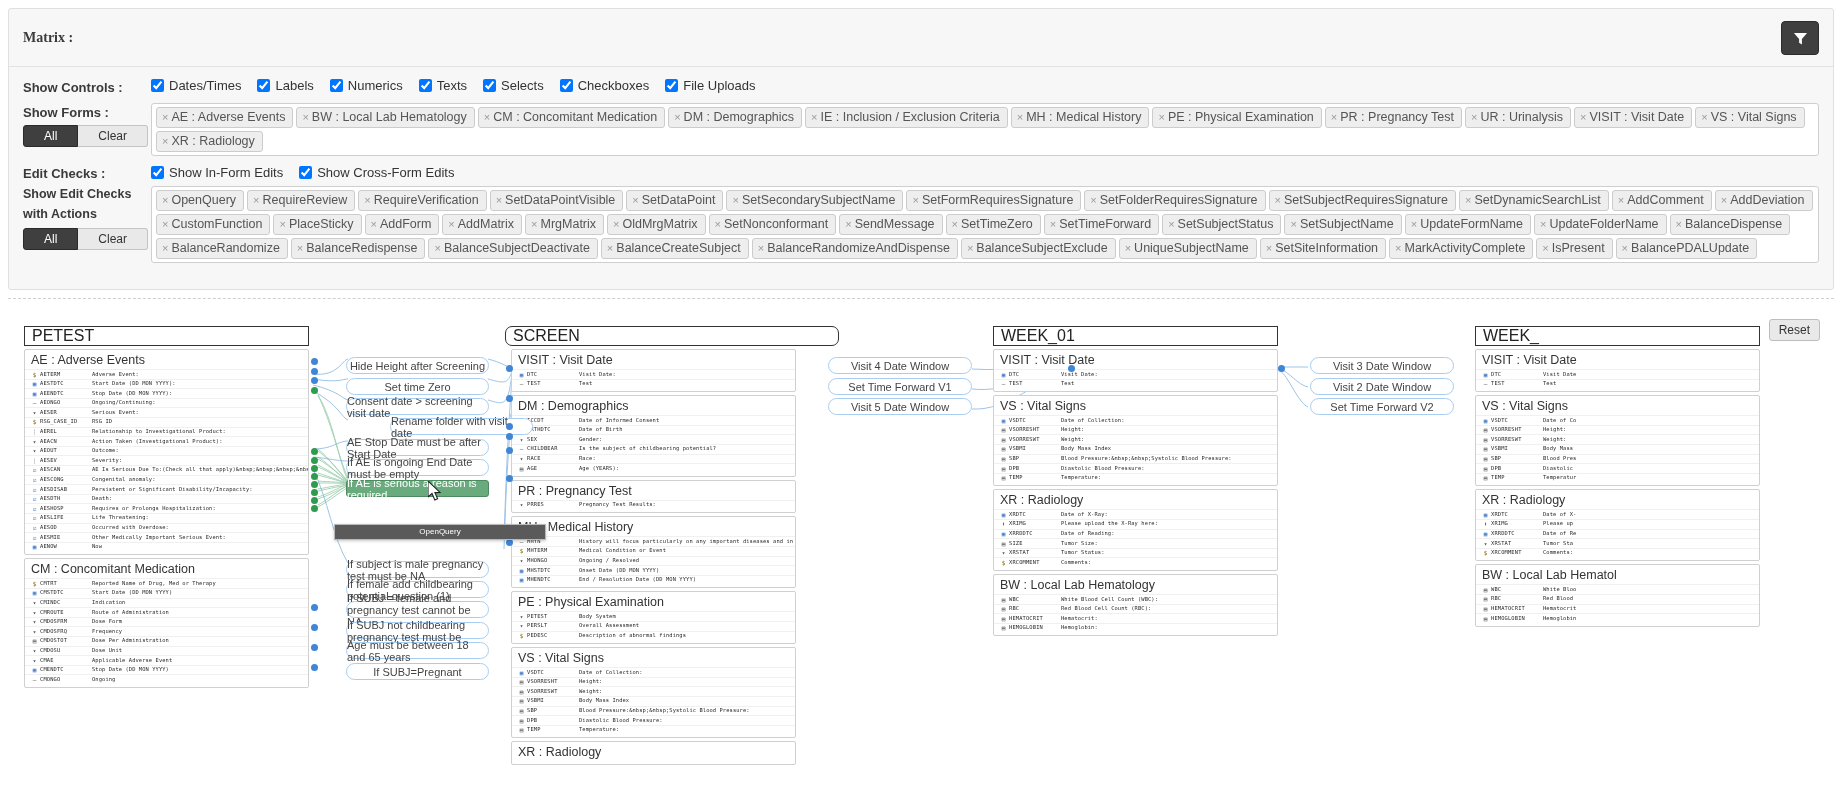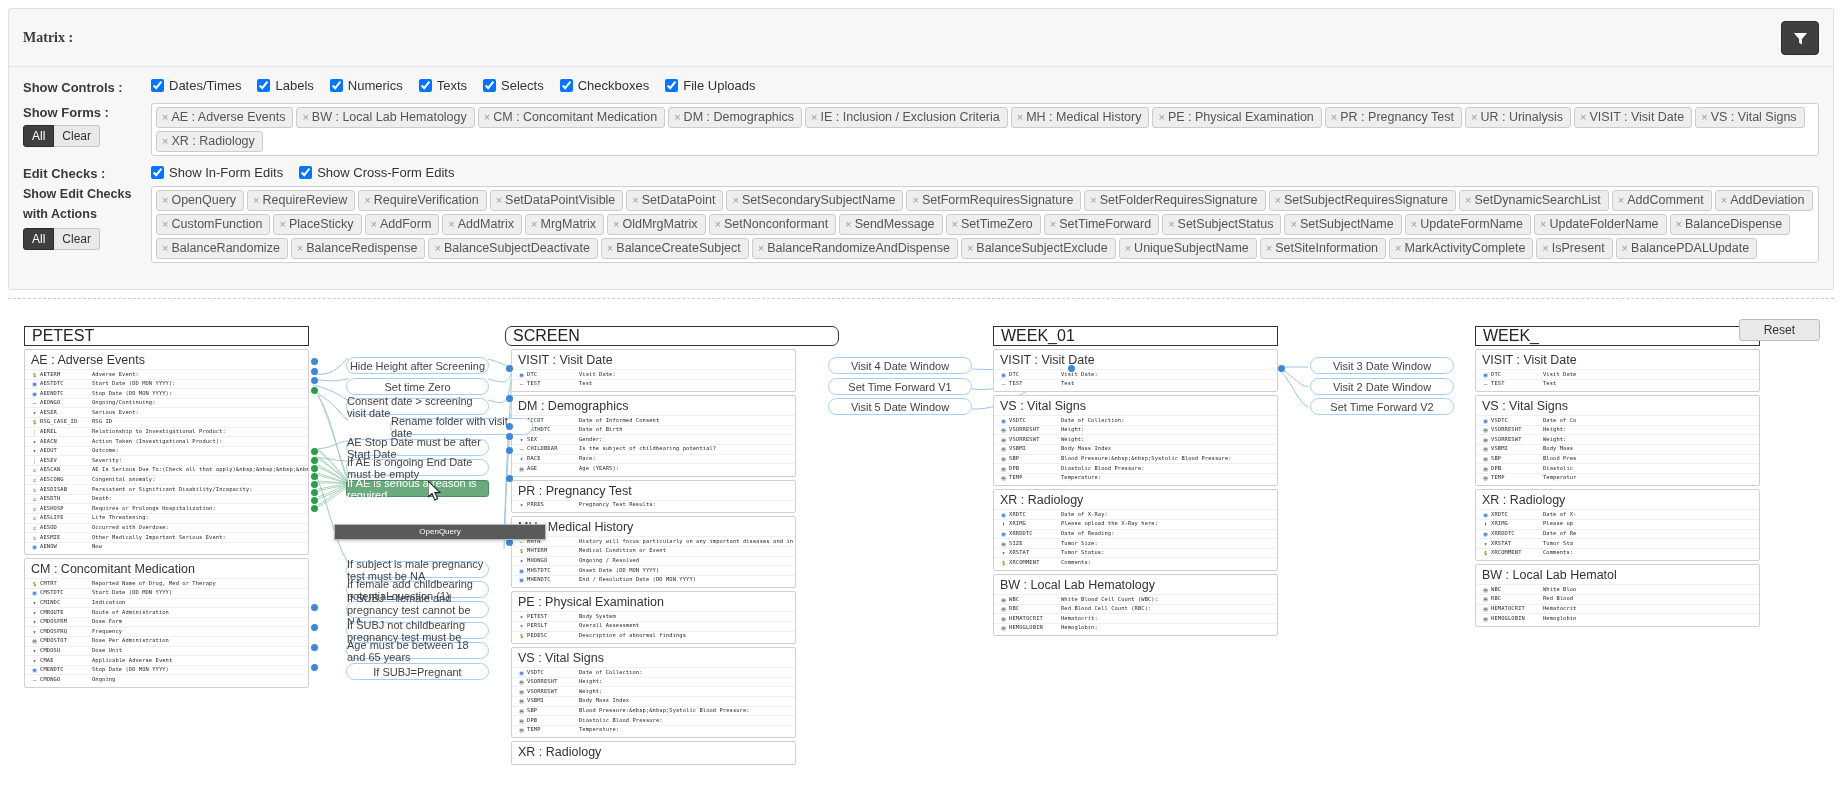--- a/index.html
+++ b/index.html
@@ -61,38 +61,38 @@
     background: #eeeeee; border: 1px solid #cccccc; border-radius: 3px;
     font-size: 12.5px; color: #555; padding: 1px 7px 2px 5px; line-height: 16px;
     white-space: nowrap; cursor: pointer;
   }
   .tag .x { color: #9a9a9a; font-size: 11px; }
 
   .allclear {
     display: flex; gap: 0; margin-top: 2px;
   }
   .btn-all, .btn-clear {
-    font-size: 12px; line-height: 14px; padding: 3px 8px; cursor: pointer;
+    font-size: 12px; line-height: 14px; padding: 3px 20px; cursor: pointer;
     border: 1px solid #2a2a2a;
   }
   .btn-all { background: #3f3f3f; color: #fff; border-radius: 3px 0 0 3px; }
   .btn-clear { background: #e9e9e9; color: #333; border-color: #c4c4c4; border-radius: 0 3px 3px 0; border-left: none; }
 
   .label-stack { width: 128px; flex: 0 0 128px; }
   .label-stack .t { font-size: 13px; font-weight: bold; color: #3a3a3a; line-height: 20px; }
 
   
   .diagram {
     position: absolute; left: 8px; top: 298px; width: 1826px; height: 505px;
     border-top: 1px dashed #cfcfcf; background: #ffffff; overflow: hidden;
   }
   .reset-btn {
     position: absolute; right: 14px; top: 20px; z-index: 40;
     background: #e9e9e9; border: 1px solid #bdbdbd; border-radius: 3px;
-    font-size: 12px; color: #333; padding: 3px 24px; cursor: pointer;
+    font-size: 12px; color: #333; padding: 3px 9px; cursor: pointer;
   }
   .col-title {
     position: absolute; border: 1px solid #333333; background: #ffffff;
     font-size: 16px; color: #222; padding: 3px 7px; height: 20px;
     display: flex; align-items: center; line-height: 14px;
   }
   .form-card {
     position: absolute; border: 1px solid #d0d0d0; background: #ffffff;
     border-radius: 2px; padding: 2px 0 3px 0;
   }

